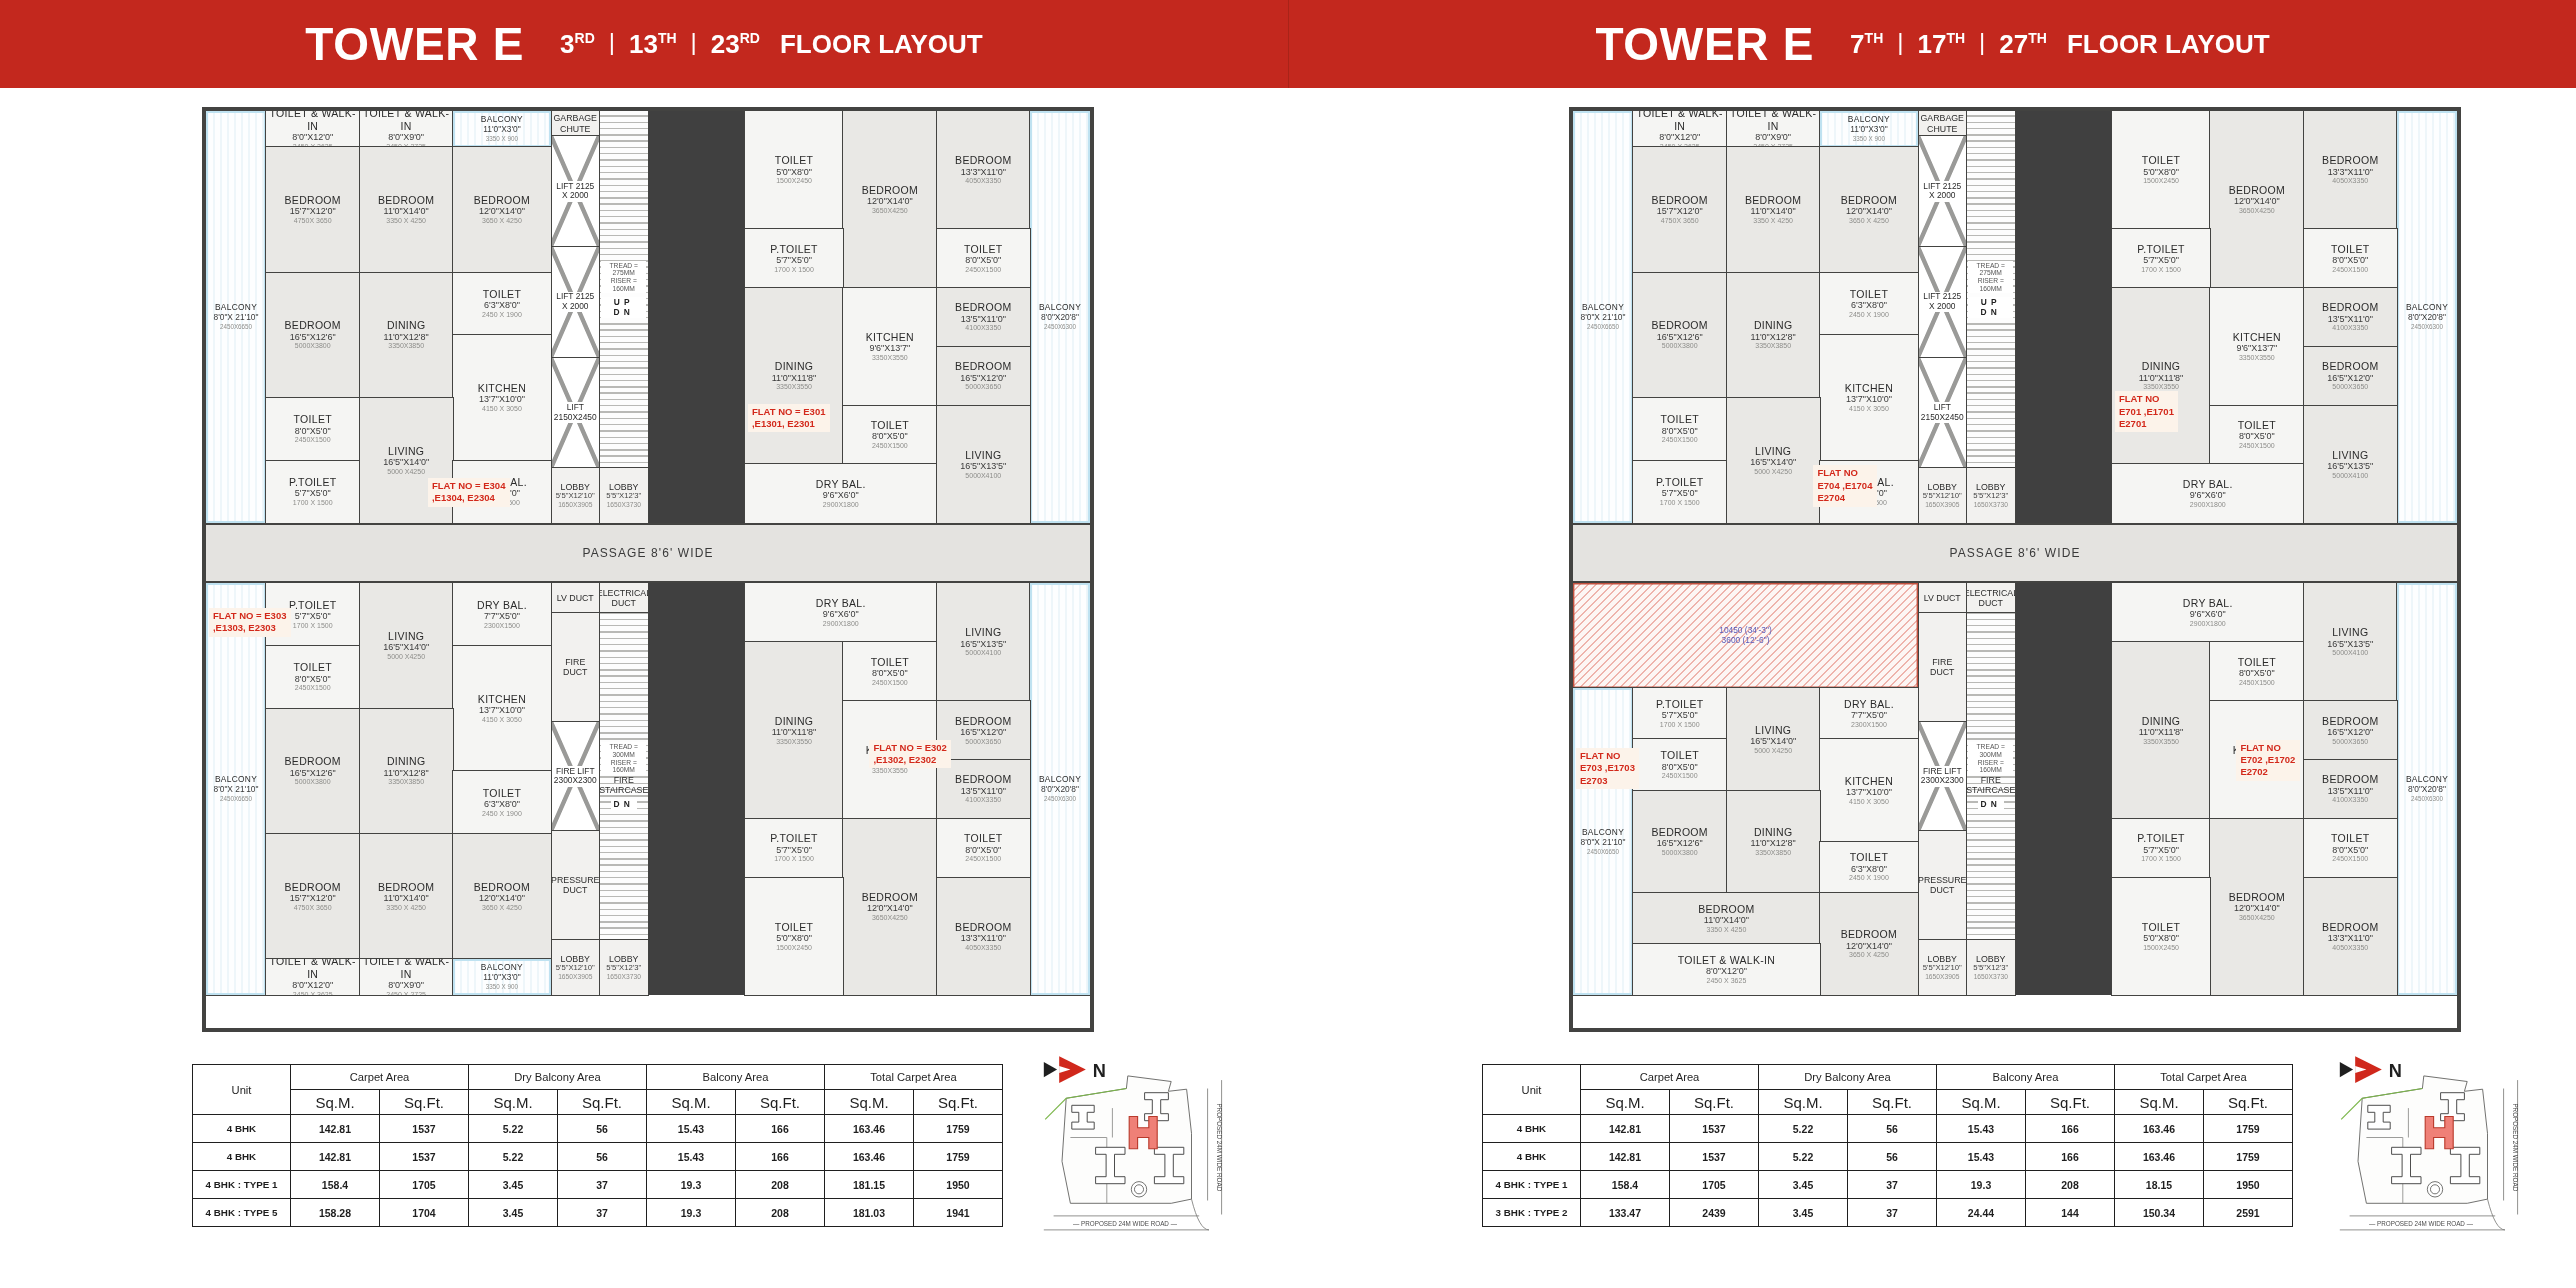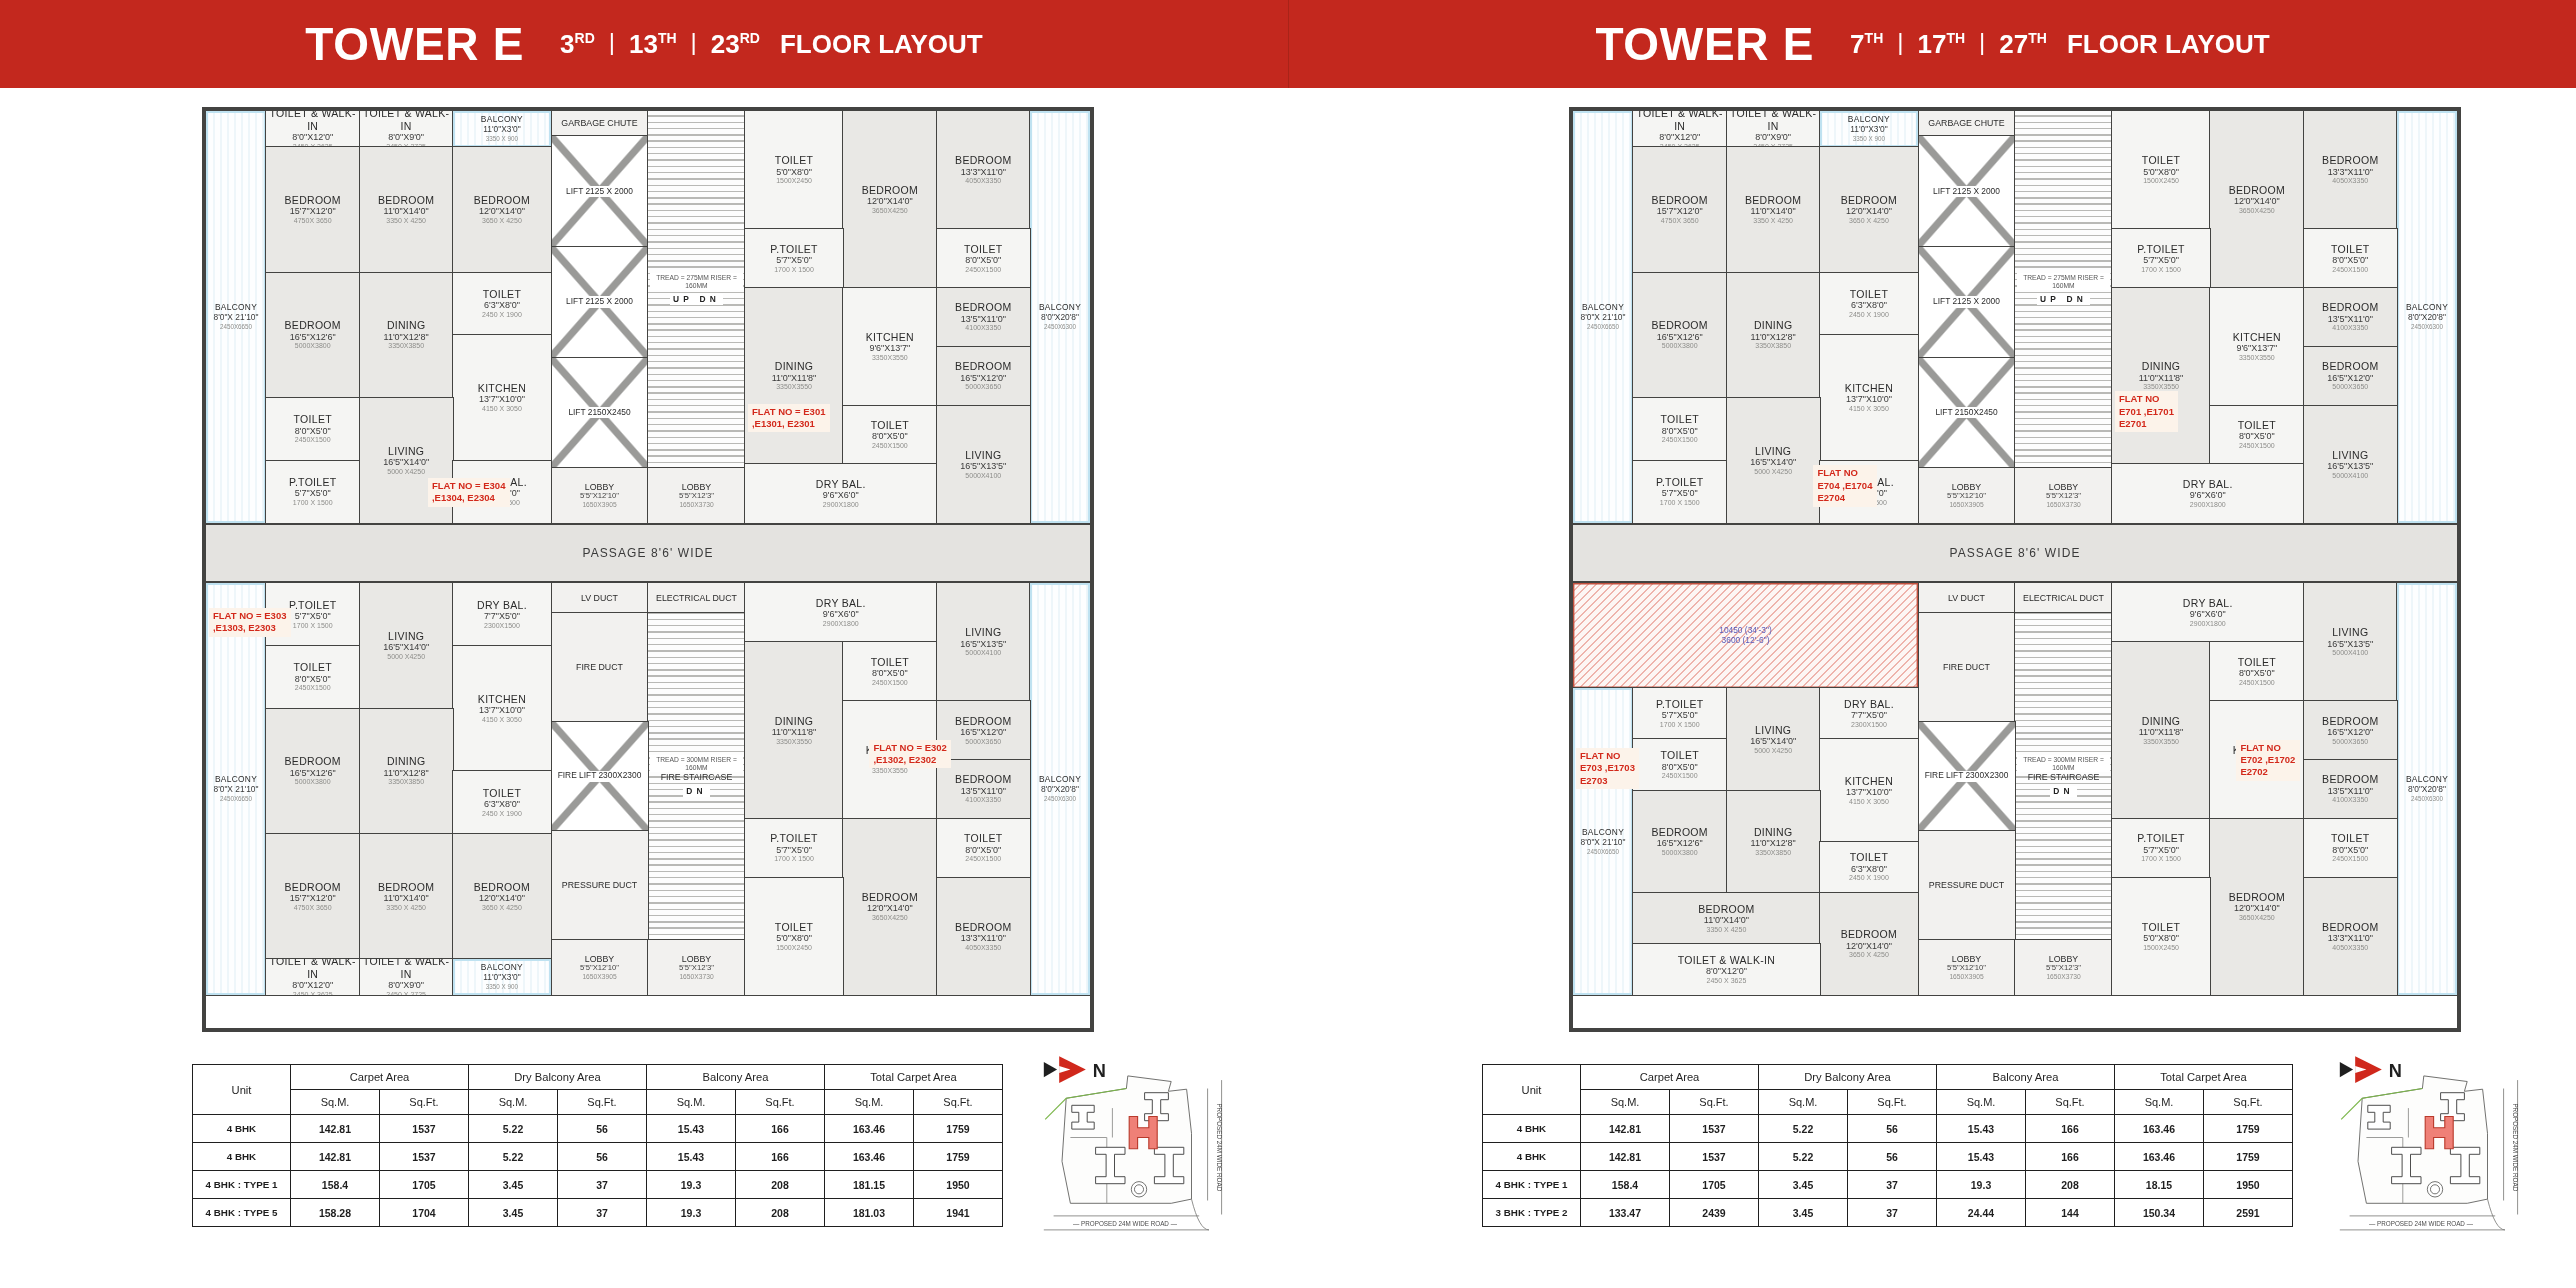--- a/index.html
+++ b/index.html
@@ -33,21 +33,21 @@
   .room.balcony{background:repeating-linear-gradient(90deg,#eef6fa 0 2.1px,#fdfeff 2.1px 7px);
     box-shadow:inset 0 0 0 2.1px #bfe2f1;}
   .room.balcony .rn,.room.balcony .rd{font-size:8.4px;}
   .room.balcony .rm{font-size:6.3px;}
   .room.refuge{background:repeating-linear-gradient(135deg,rgba(214,72,55,.38) 0 1.4px,
     rgba(255,255,255,0) 1.4px 5.6px),#fdf6f4;box-shadow:inset 0 0 0 1.4px #c2513f;}
   .room.refuge .rd,.room.refuge .rm{color:#5a5ab8;font-size:8.4px;}
   .badge{position:absolute;z-index:6;background:#fcf3ea;color:#d3291b;font-weight:bold;
     font-size:9.5px;line-height:1.3;padding:2.1px 4.2px;text-align:left;}
 
-  .core{display:grid;grid-template-columns:1fr 1fr;background:#404040;}
+  .core{display:grid;grid-template-columns:1fr 1fr 1fr 1fr;background:#404040;}
   .core-top{grid-template-rows:25px 1fr 1fr 1fr 55px;
     grid-template-areas:"garb stairT" "lift1 stairT" "lift2 stairT" "lift3 stairT" "lobL lobR";}
   .core-bot{grid-template-rows:29.5px 1fr 1fr 1fr 55px;
     grid-template-areas:"lvd eled" "fdct fstair" "flift fstair" "pdct fstair" "lobL2 lobR2";}
   .croom{border:1.4px solid var(--wall);margin:-0.7px;background:#f2f1ef;display:flex;
     flex-direction:column;align-items:center;justify-content:center;text-align:center;
     overflow:hidden;line-height:1.15;padding:1.4px;}
   .croom .cn{font-size:8.8px;color:var(--ink);}
   .croom .cd{font-size:7.7px;color:#444;}
   .croom .cm{font-size:6.7px;color:#8d8d8a;}
@@ -60,21 +60,21 @@
     padding:0.7px 2.8px;margin-top:4.2px;letter-spacing:4.2px;}
   .passage{grid-column:1 / span 3;border-top:2.8px solid var(--wall);border-bottom:2.8px solid var(--wall);
     background:#e4e3e0;display:flex;align-items:center;justify-content:center;
     font-size:12px;letter-spacing:1.1px;color:#3a3a3a;}
 
   
   table.area{position:absolute;top:1064px;border-collapse:collapse;background:#fff;}
   table.area th,table.area td{border:1.4px solid #1f1f1f;text-align:center;vertical-align:middle;
     color:#1f1f1f;}
   table.area .grp{font-size:11.2px;font-weight:normal;height:25px;}
-  table.area .sub{font-size:11px;font-weight:normal;height:25px;}
+  table.area .sub{font-size:15px;font-weight:normal;height:25px;}
   table.area .unitHead{font-size:11.2px;font-weight:normal;}
   table.area td{font-size:10.5px;font-weight:bold;height:28px;}
   table.area td.unit{font-size:9.8px;}
 
   
   .keyplan{position:absolute;top:1049px;width:210px;height:219px;}
 </style>
 </head>
 <body>
 <div class="stage">

